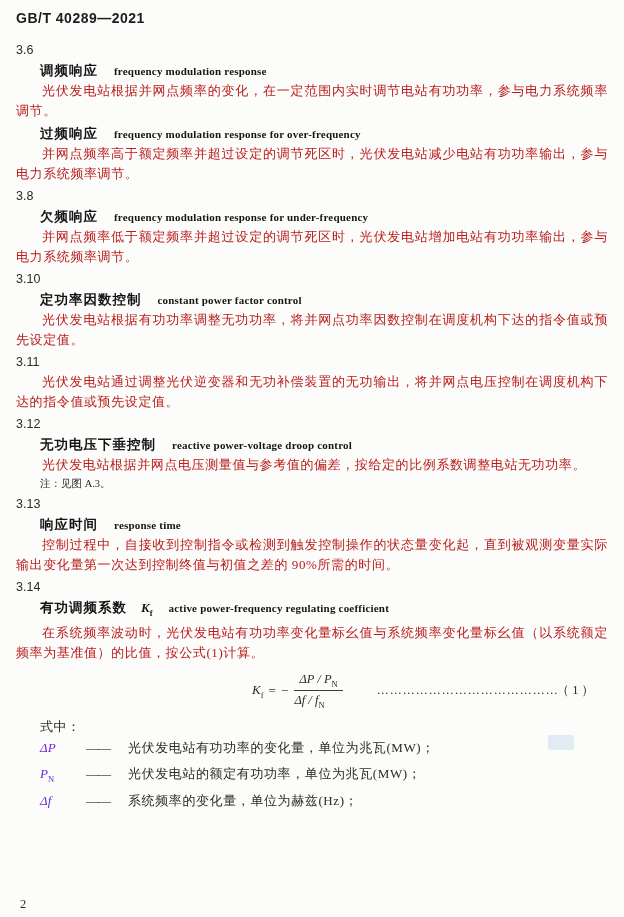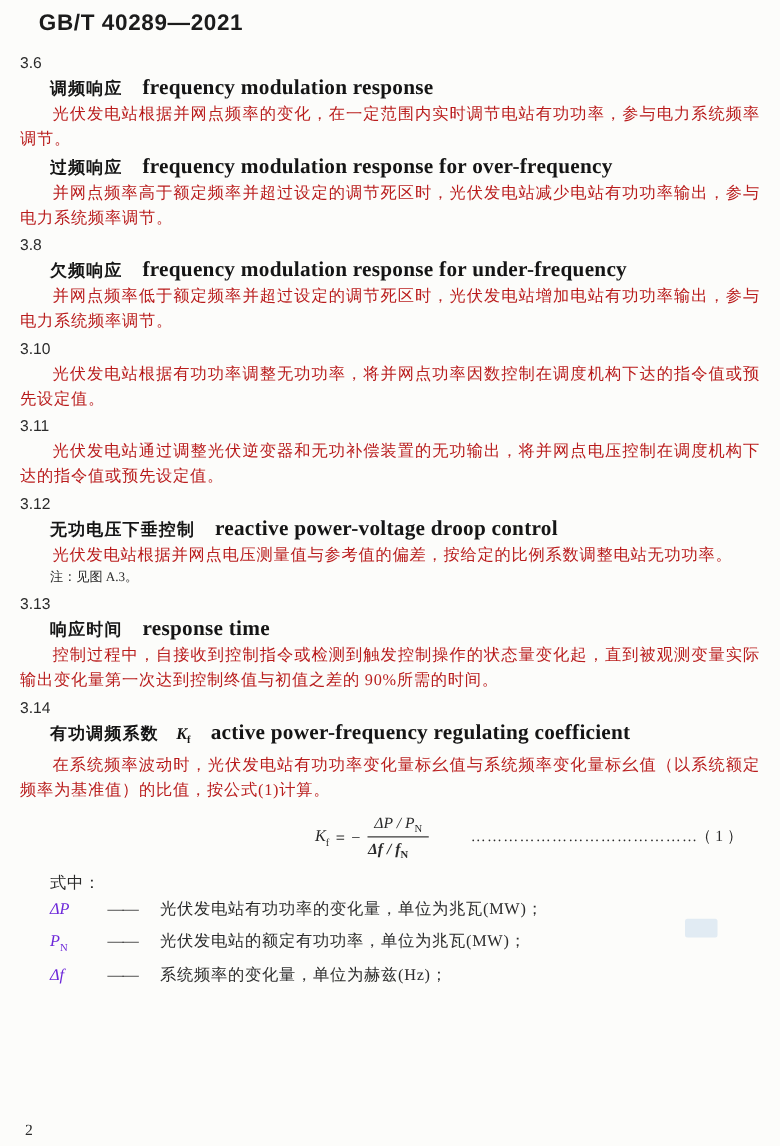--- a/index.html
+++ b/index.html
@@ -14,26 +14,25 @@
     margin: 0 auto;
     box-sizing: border-box;
     background: #fcfcfa;
     color: #2b2b2b;
     padding: 8px 16px 0 16px;
     overflow: hidden;
   }
   .doc-header {
     font-family: "Liberation Sans", "DejaVu Sans", sans-serif;
     font-weight: bold;
-    font-size: 18px;
+    font-size: 14px;
     letter-spacing: 0.5px;
     color: #1c1c1c;
     line-height: 20px;
     margin-bottom: 12px;
-    margin-left: 15px;
   }
   .section { margin-bottom: 2px; }
   .sec-num {
     font-family: "Liberation Sans", "DejaVu Sans", sans-serif;
     font-size: 12.5px;
     line-height: 20px;
     color: #2b2b2b;
   }
   .term-line {
     padding-left: 24px;
@@ -54,21 +53,21 @@
     margin-left: 10px;
   }
   .term-sym i { font-style: italic; }
   .term-sym sub, .def-sym sub, .frac sub, .f-k sub {
     font-size: 8.5px;
     vertical-align: sub;
     font-style: normal;
   }
   .term-en {
     font-weight: bold;
-    font-size: 17px;
+    font-size: 11px;
     color: #151515;
     margin-left: 12px;
     letter-spacing: 0.2px;
   }
   .body-text {
     margin: 0;
     font-size: 13px;
     line-height: 20px;
     text-indent: 2em;
     letter-spacing: 0.6px;
@@ -100,21 +99,21 @@
     display: inline-block;
     text-align: left;
     vertical-align: middle;
     font-size: 12.5px;
   }
   .frac .num {
     display: block;
     border-bottom: 1px solid #3a3a3a;
     padding: 0 5px 2px 5px;
   }
-  .frac .den { display: block; padding-top: 2px; font-weight: bold; }
+  .frac .den { display: block; padding-top: 2px; }
   .dots {
     flex: 1;
     min-width: 0;
     overflow: hidden;
     white-space: nowrap;
     margin-left: 34px;
     font-size: 12px;
     letter-spacing: 1px;
     color: #2b2b2b;
   }
@@ -201,20 +200,24 @@
     <div class="term-line">
       <span class="term-zh">欠频响应</span>
       <span class="term-en">frequency modulation response for under-frequency</span>
     </div>
     <p class="body-text">并网点频率低于额定频率并超过设定的调节死区时，光伏发电站增加电站有功功率输出，参与电力系统频率调节。</p>
   </div>
 
 
   <div class="section">
     <div class="sec-num">3.10</div>
+    <div class="term-line">
+      <span class="term-zh">定功率因数控制</span>
+      <span class="term-en">constant power factor control</span>
+    </div>
     <p class="body-text">光伏发电站根据有功功率调整无功功率，将并网点功率因数控制在调度机构下达的指令值或预先设定值。</p>
   </div>
 
   <div class="section">
     <div class="sec-num">3.11</div>
     <p class="body-text">光伏发电站通过调整光伏逆变器和无功补偿装置的无功输出，将并网点电压控制在调度机构下达的指令值或预先设定值。</p>
   </div>
 
   <div class="section">
     <div class="sec-num">3.12</div>

